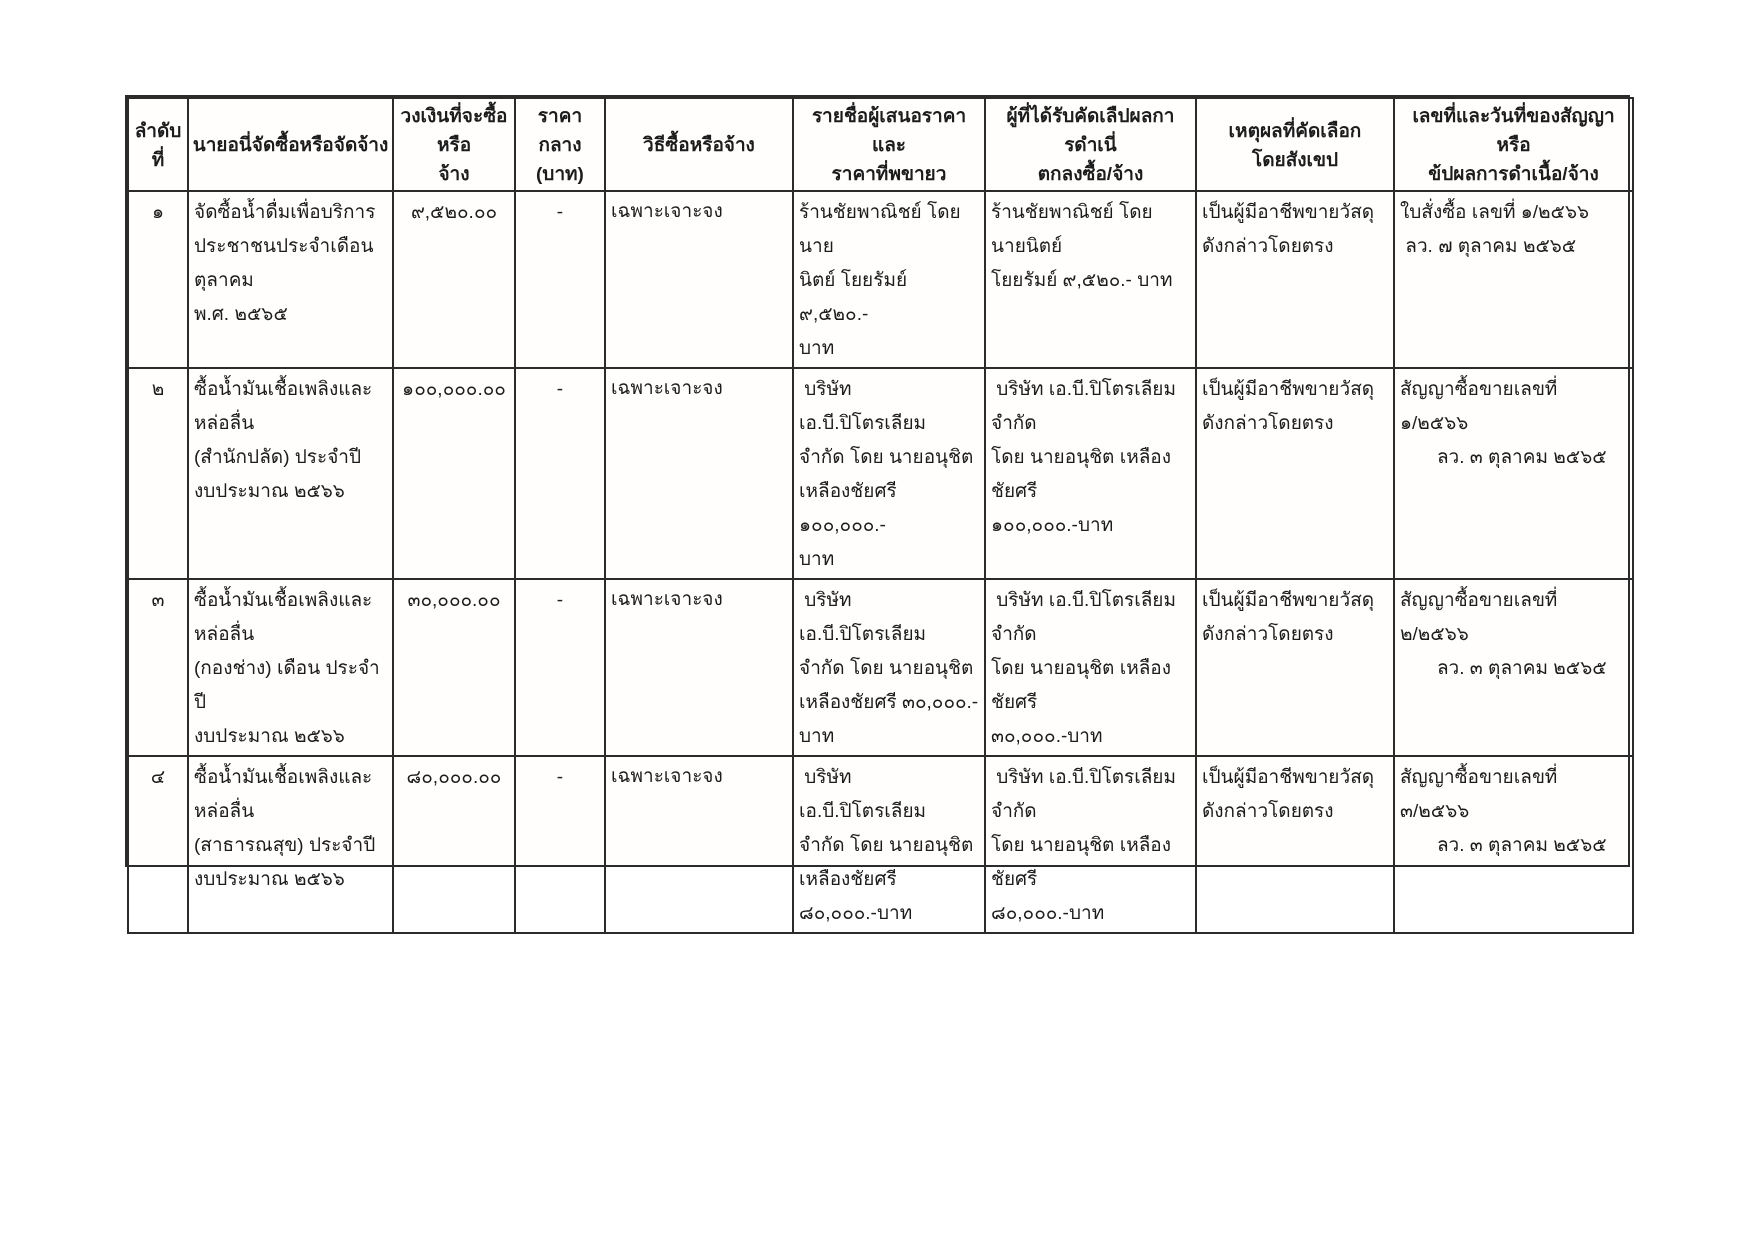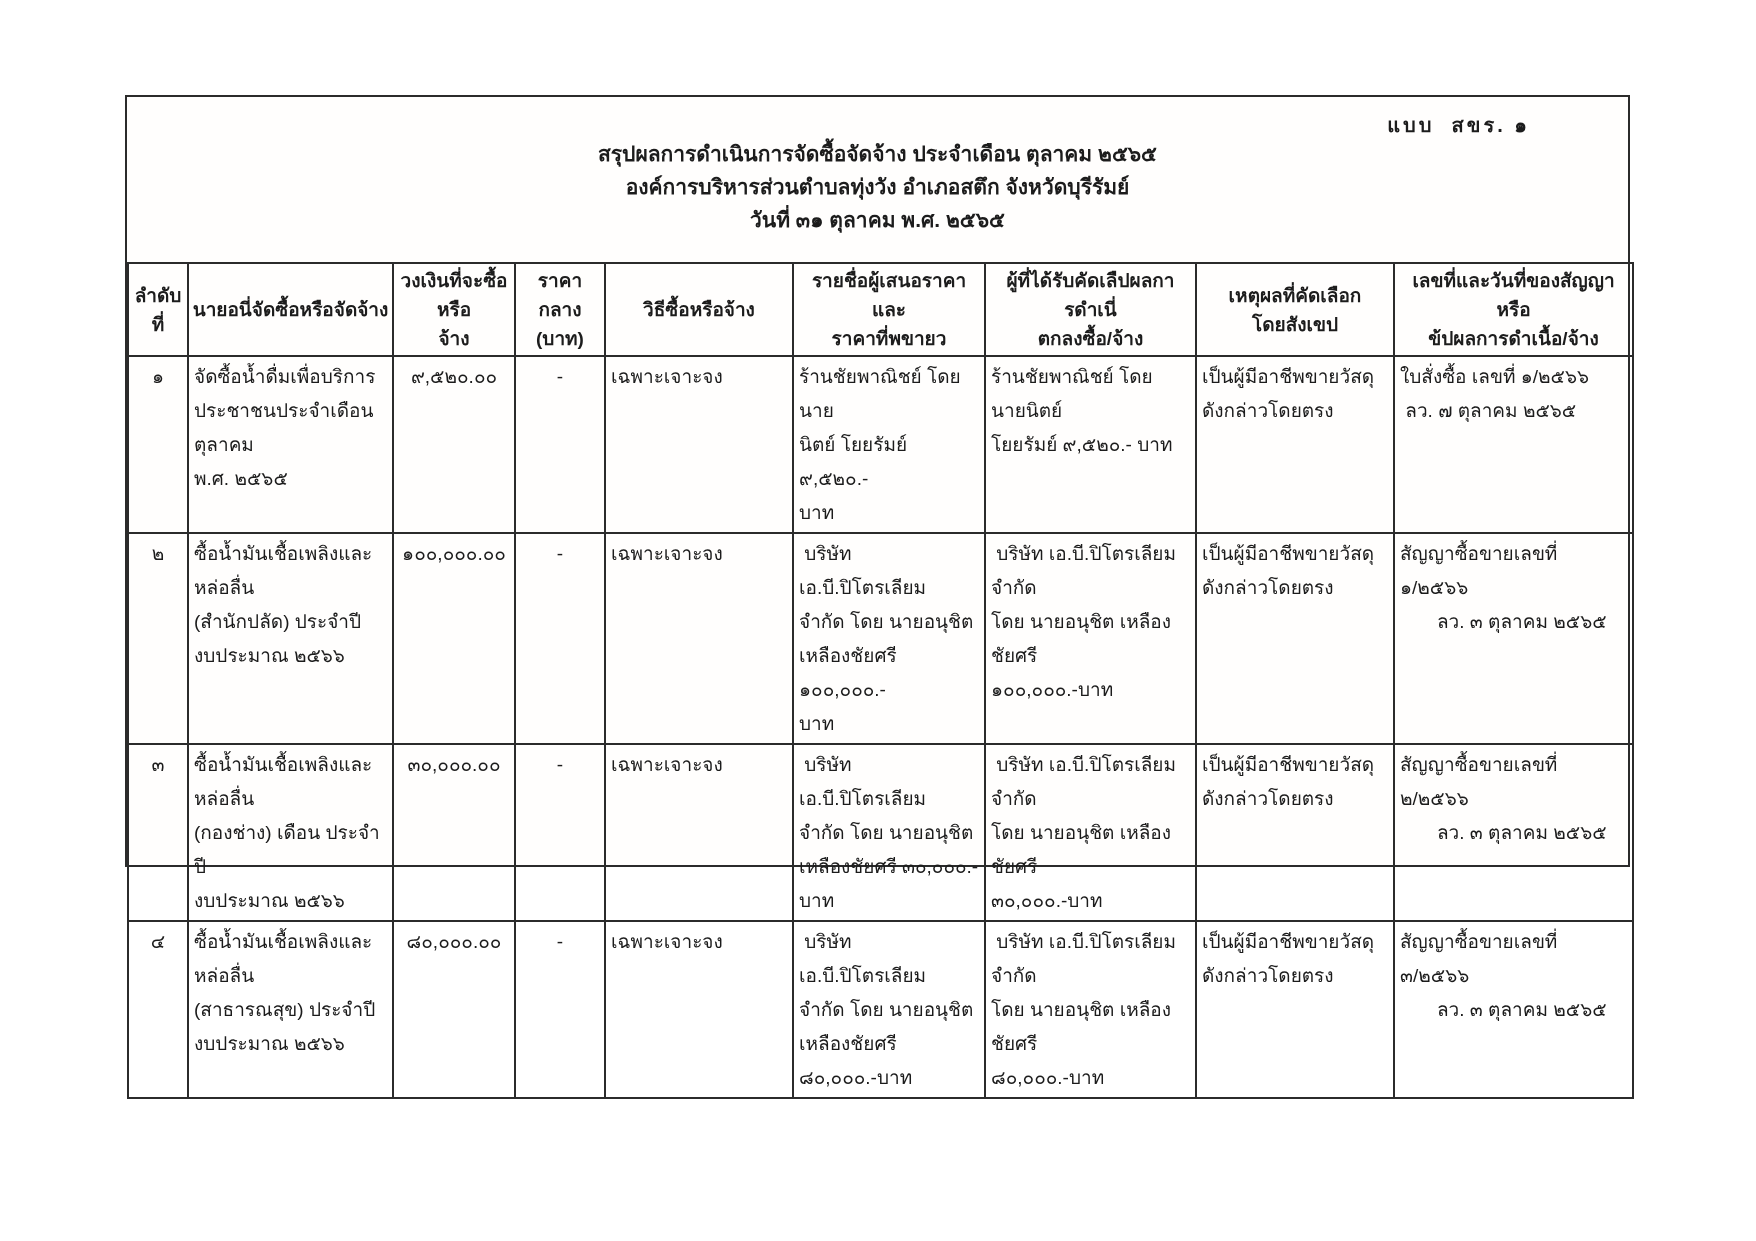--- a/index.html
+++ b/index.html
@@ -66,35 +66,27 @@
     padding: 3px 5px 2px 5px;
   }
   tr.hdr    { height: 80px; }
   tr.row-1  { height: 114px; }
   tr.row-2  { height: 150px; }
   tr.row-3  { height: 138px; }
   tr.row-4  { height: 120px; }
   td.c-no     { text-align: center; }
   td.c-budget { text-align: center; border-radius: 32px; }
   td.c-mid    { text-align: center; }
-  td.c-method { padding-left: 3px; }
+  td.c-method { padding-left: 3px; font-family: Liberation Mono, monospace; }
 </style>
 </head>
 <body>
 
 <div class="doc-box">
 
-  <div class="title-area">
-    <div class="form-code">แบบ  สขร. ๑</div>
-    <div class="titles">
-      <div class="t-line">สรุปผลการดำเนินการจัดซื้อจัดจ้าง ประจำเดือน  ตุลาคม ๒๕๖๕</div>
-      <div class="t-line">องค์การบริหารส่วนตำบลทุ่งวัง  อำเภอสตึก จังหวัดบุรีรัมย์</div>
-      <div class="t-line">วันที่  ๓๑ ตุลาคม  พ.ศ. ๒๕๖๕</div>
-    </div>
-  </div>
 
   <table class="summary">
     <colgroup>
       <col style="width:60px">
         <col style="width:205px">
         <col style="width:122px">
       <col style="width:90px">
         <col style="width:188px">
         <col style="width:192px">
       <col style="width:211px">

